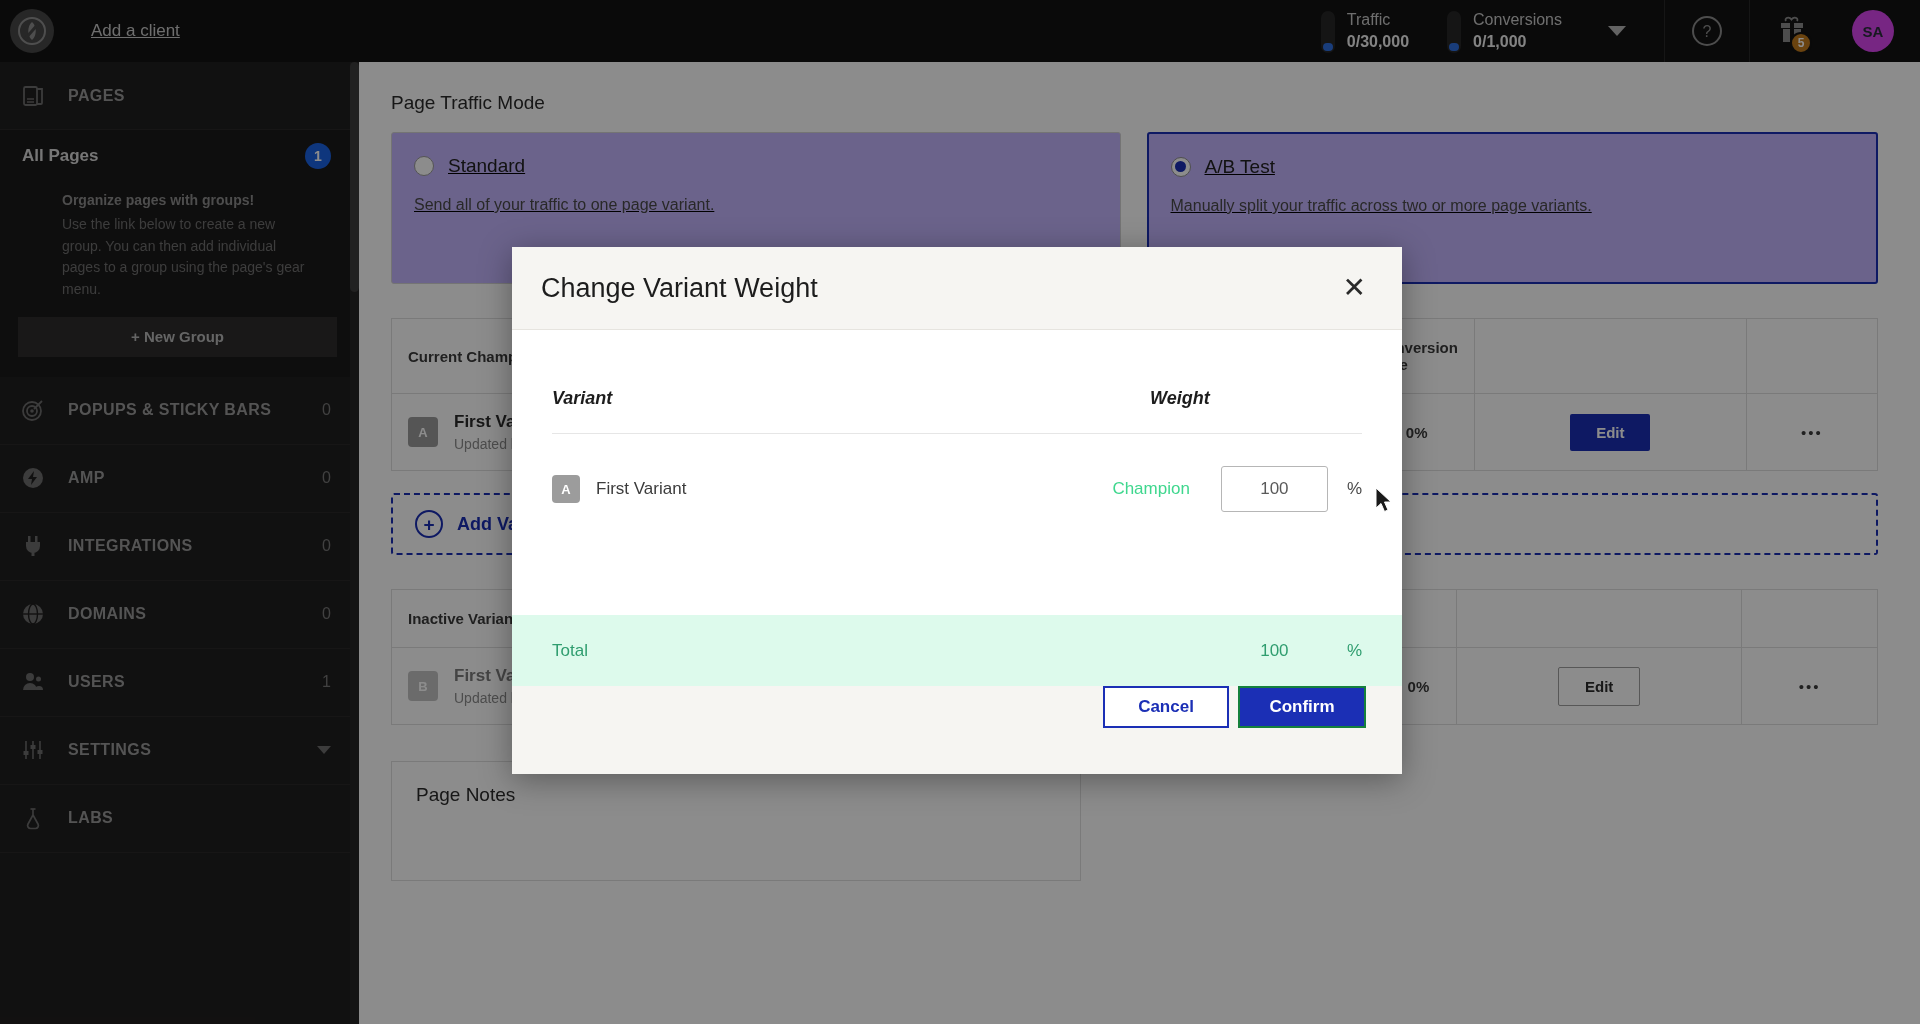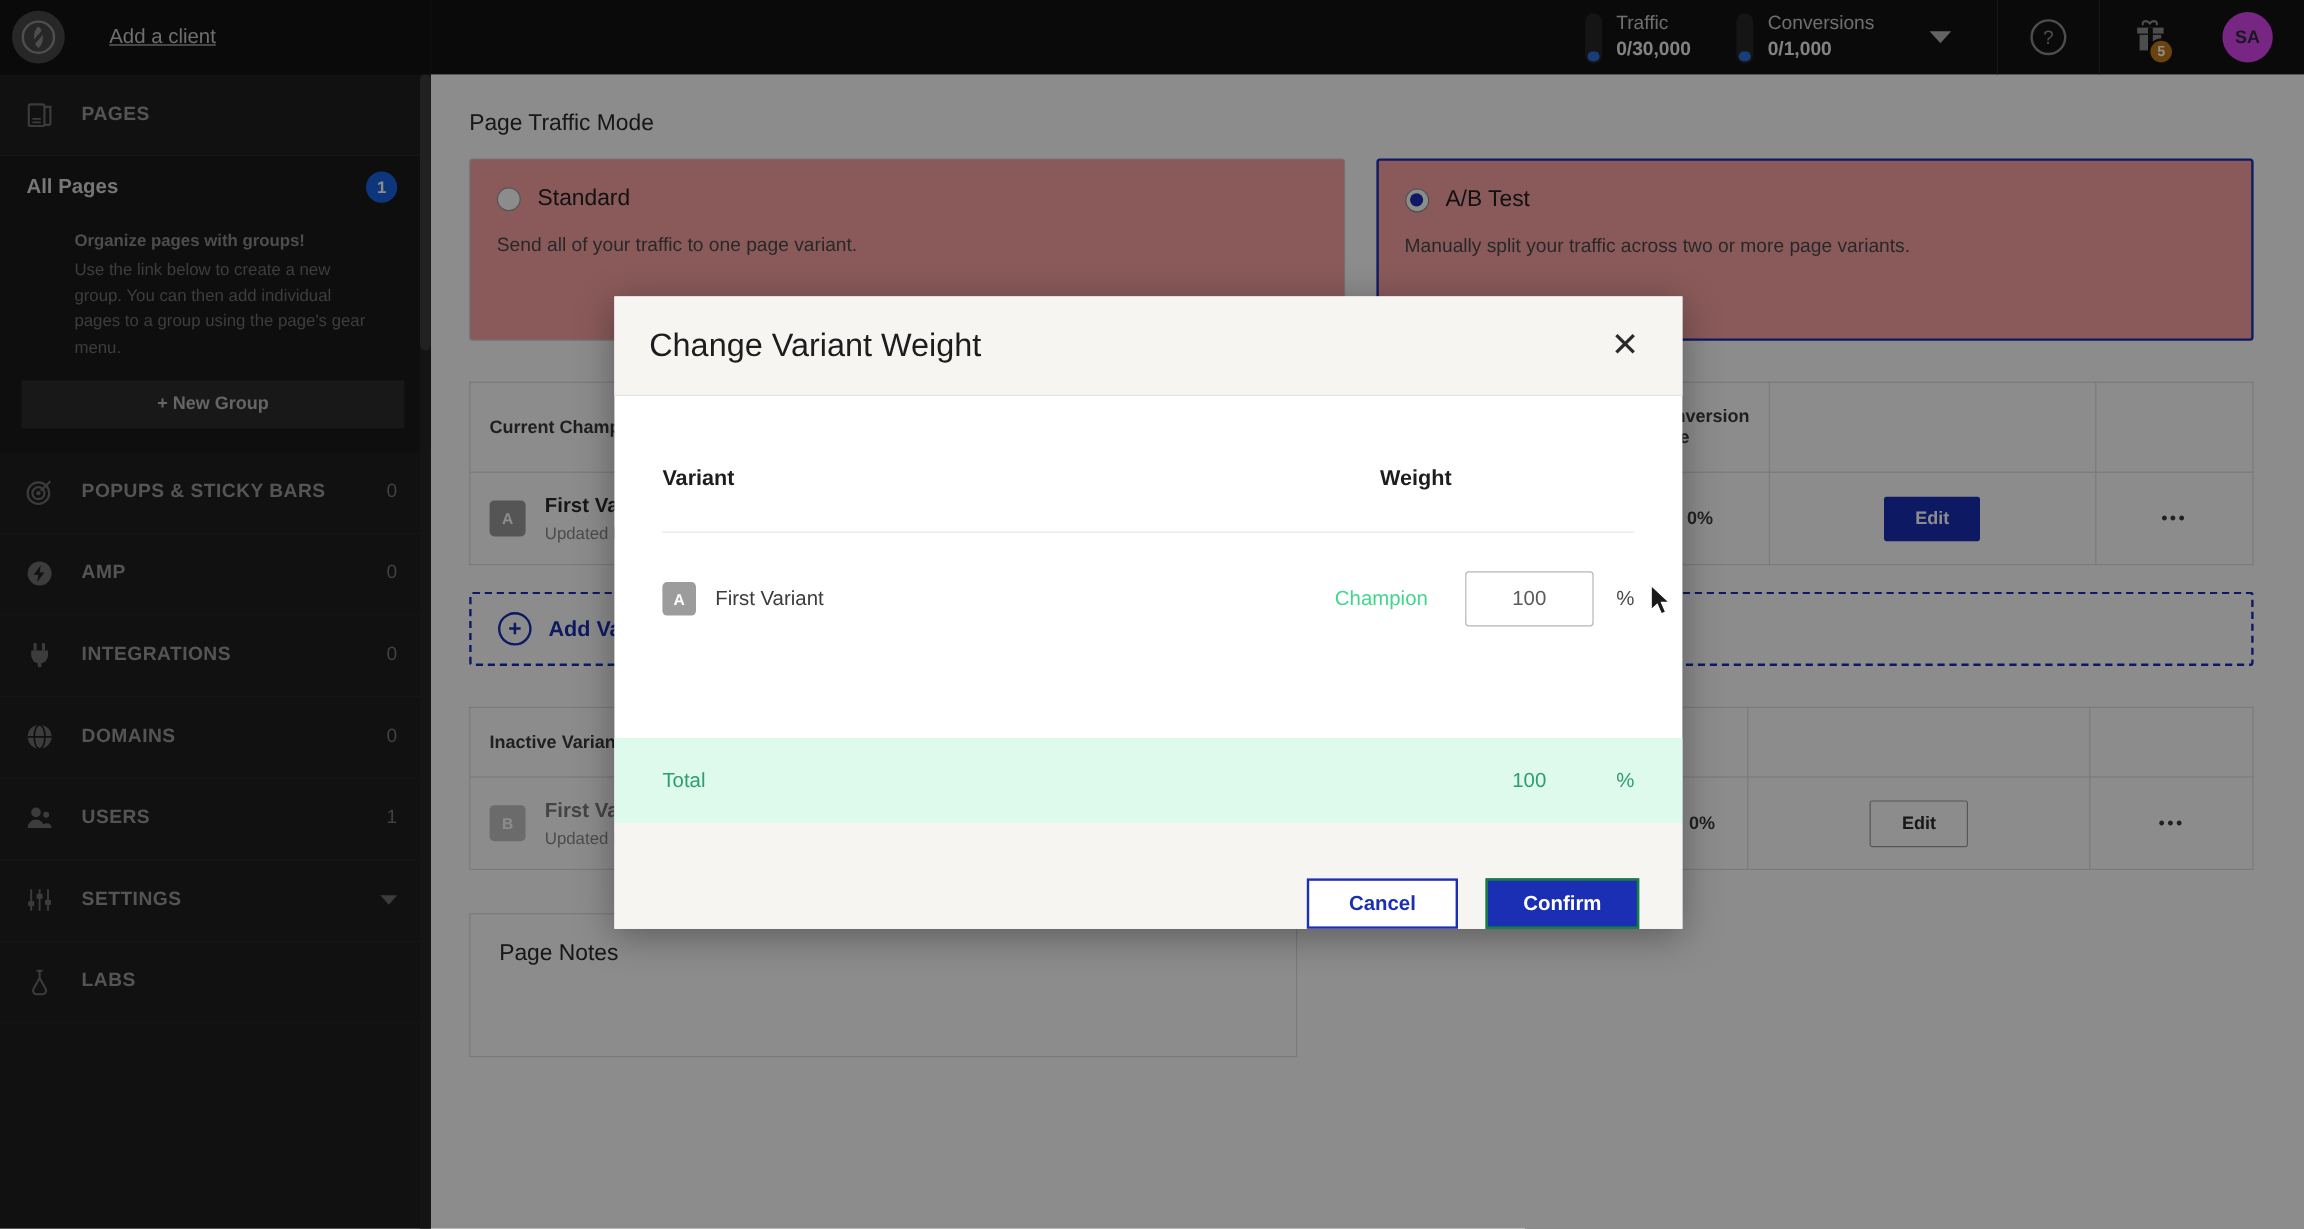--- a/index.html
+++ b/index.html
@@ -155,21 +155,21 @@
     margin: 0 26px 0 18px; cursor: pointer;
   }
 
   .content { padding: 30px 42px 0 32px; }
   .section-title { font-size: 19px; color: #2b2b2b; margin-bottom: 18px; }
 
   .mode-cards { display: flex; gap: 26px; }
   .mode-card {
     flex: 1; border: 1px solid #d3d3d3; border-radius: 3px;
     padding: 22px 24px 26px 22px; min-height: 152px;
-    background: #fca5a5; cursor: pointer;
+    background: #c4b5fd; cursor: pointer; text-decoration: underline;
   }
   .mode-card.selected { border: 2px solid #1b2fb5; }
   .mode-head { display: flex; align-items: center; gap: 14px; }
   .radio {
     width: 20px; height: 20px; border-radius: 50%;
     border: 1.5px solid #9a9a9a; background: #fff; flex: 0 0 20px;
   }
   .radio.on { border-color: #8f8f8f; position: relative; }
   .radio.on::after {
     content: ""; position: absolute; left: 3px; top: 3px;
@@ -249,21 +249,21 @@
     padding: 0 36px 0 29px;
   }
   .modal-title { font-size: 27px; color: #1d1d1d; }
   .modal-close {
     font-size: 28px; color: #2a2a2a; cursor: pointer; line-height: 1;
     background: none; border: none; font-family: "Liberation Sans", sans-serif;
   }
   .modal-body { flex: 1; padding: 58px 40px 0 40px; }
   .m-head-row {
     display: flex; align-items: center;
-    padding-bottom: 34px; border-bottom: 1px solid #e6e6e6;
+    padding-bottom: 24px; border-bottom: 1px solid #e6e6e6; font-style: italic;
   }
   .m-col-variant { flex: 1; font-size: 18px; font-weight: bold; color: #1d1d1d; }
   .m-col-weight { width: 212px; font-size: 18px; font-weight: bold; color: #1d1d1d; }
   .m-row { display: flex; align-items: center; padding-top: 32px; }
   .m-variant { flex: 1; display: flex; align-items: center; gap: 16px; }
   .m-chip {
     width: 28px; height: 28px; border-radius: 4px;
     background: #9c9c9c; color: #fff;
     font-size: 13px; font-weight: bold;
     display: flex; align-items: center; justify-content: center;
@@ -279,22 +279,22 @@
   .pct-sign { margin-left: 19px; font-size: 17px; color: #4a4a4a; }
   .total-bar {
     background: #ddfaec; height: 71px;
     display: flex; align-items: center; padding: 0 40px;
   }
   .total-label { flex: 1; font-size: 17px; color: #2f9d6f; }
   .total-val { width: 107px; text-align: center; font-size: 17px; color: #2f9d6f; }
   .total-pct { margin-left: 19px; font-size: 17px; color: #2f9d6f; }
   .modal-footer {
     height: 88px; background: #f6f5f2;
-    display: flex; align-items: flex-end; justify-content: flex-end;
-    gap: 23px; padding-right: 36px;
+    display: flex; align-items: flex-start; justify-content: flex-end;
+    gap: 9px; padding-right: 36px;
   }
   .btn-cancel {
     width: 126px; height: 42px; background: #fff;
     border: 2px solid #1b2fb5; color: #1b2fb5;
     font-size: 17px; font-weight: bold; cursor: pointer;
     font-family: "Liberation Sans", sans-serif;
   }
   .btn-confirm {
     width: 128px; height: 42px; background: #1b2fb5;
     border: 2px solid #15803d; color: #fff;

